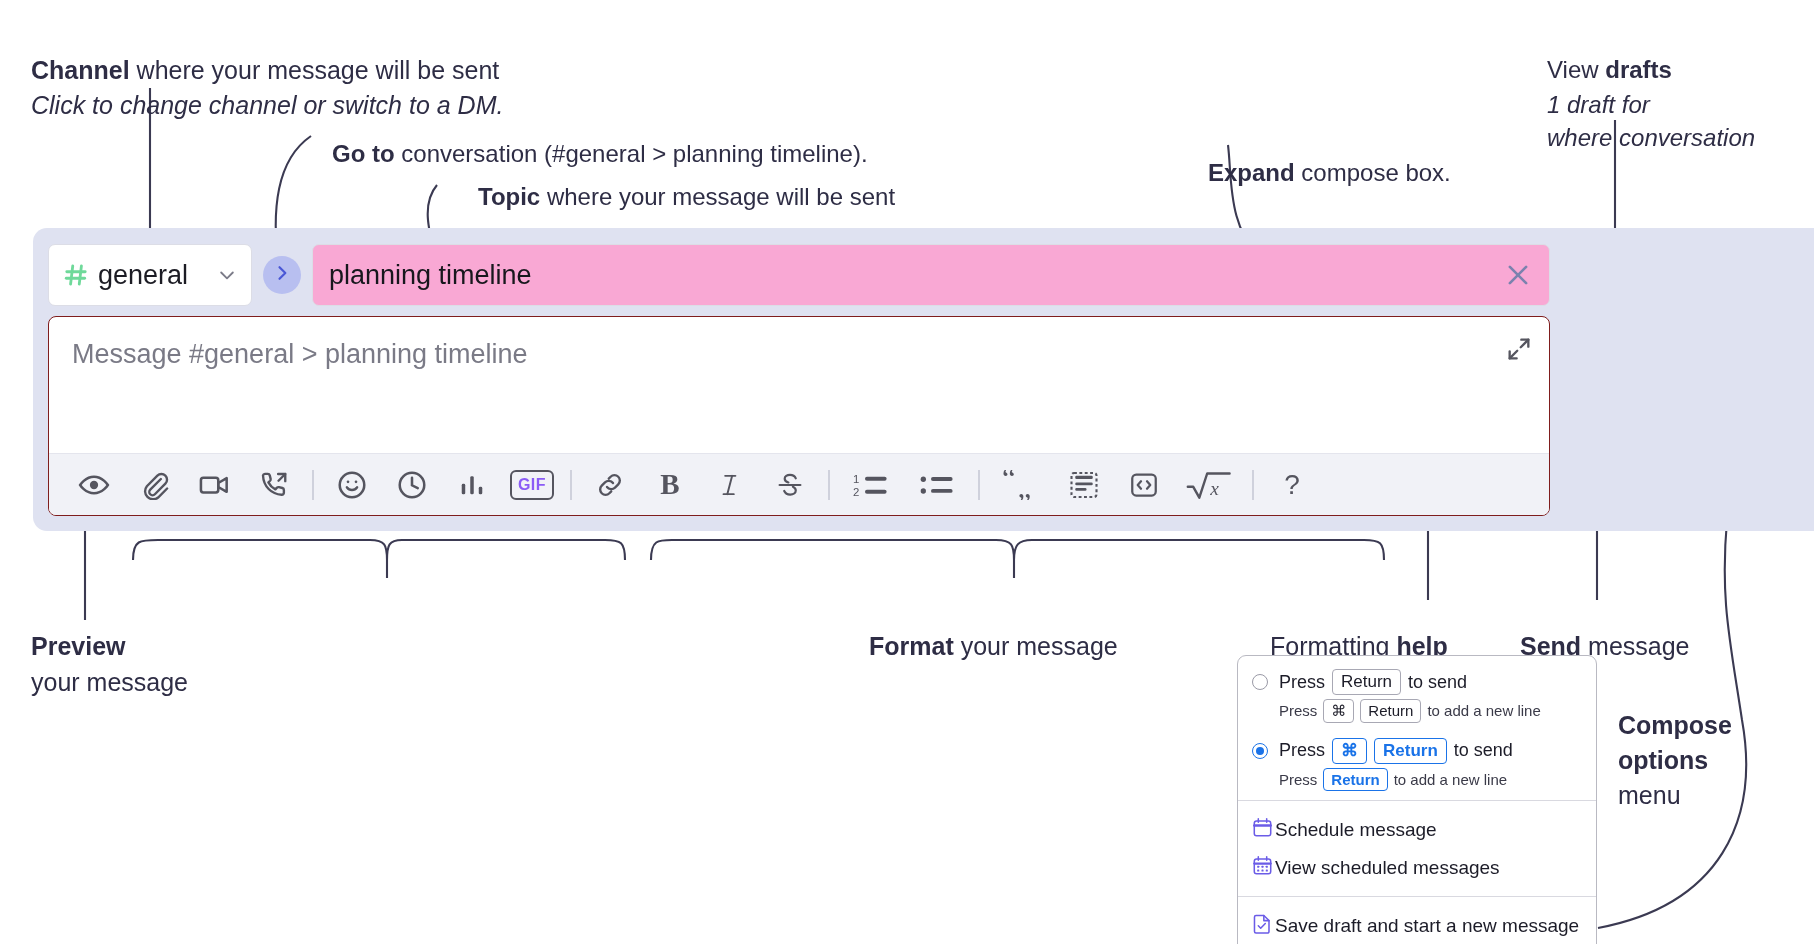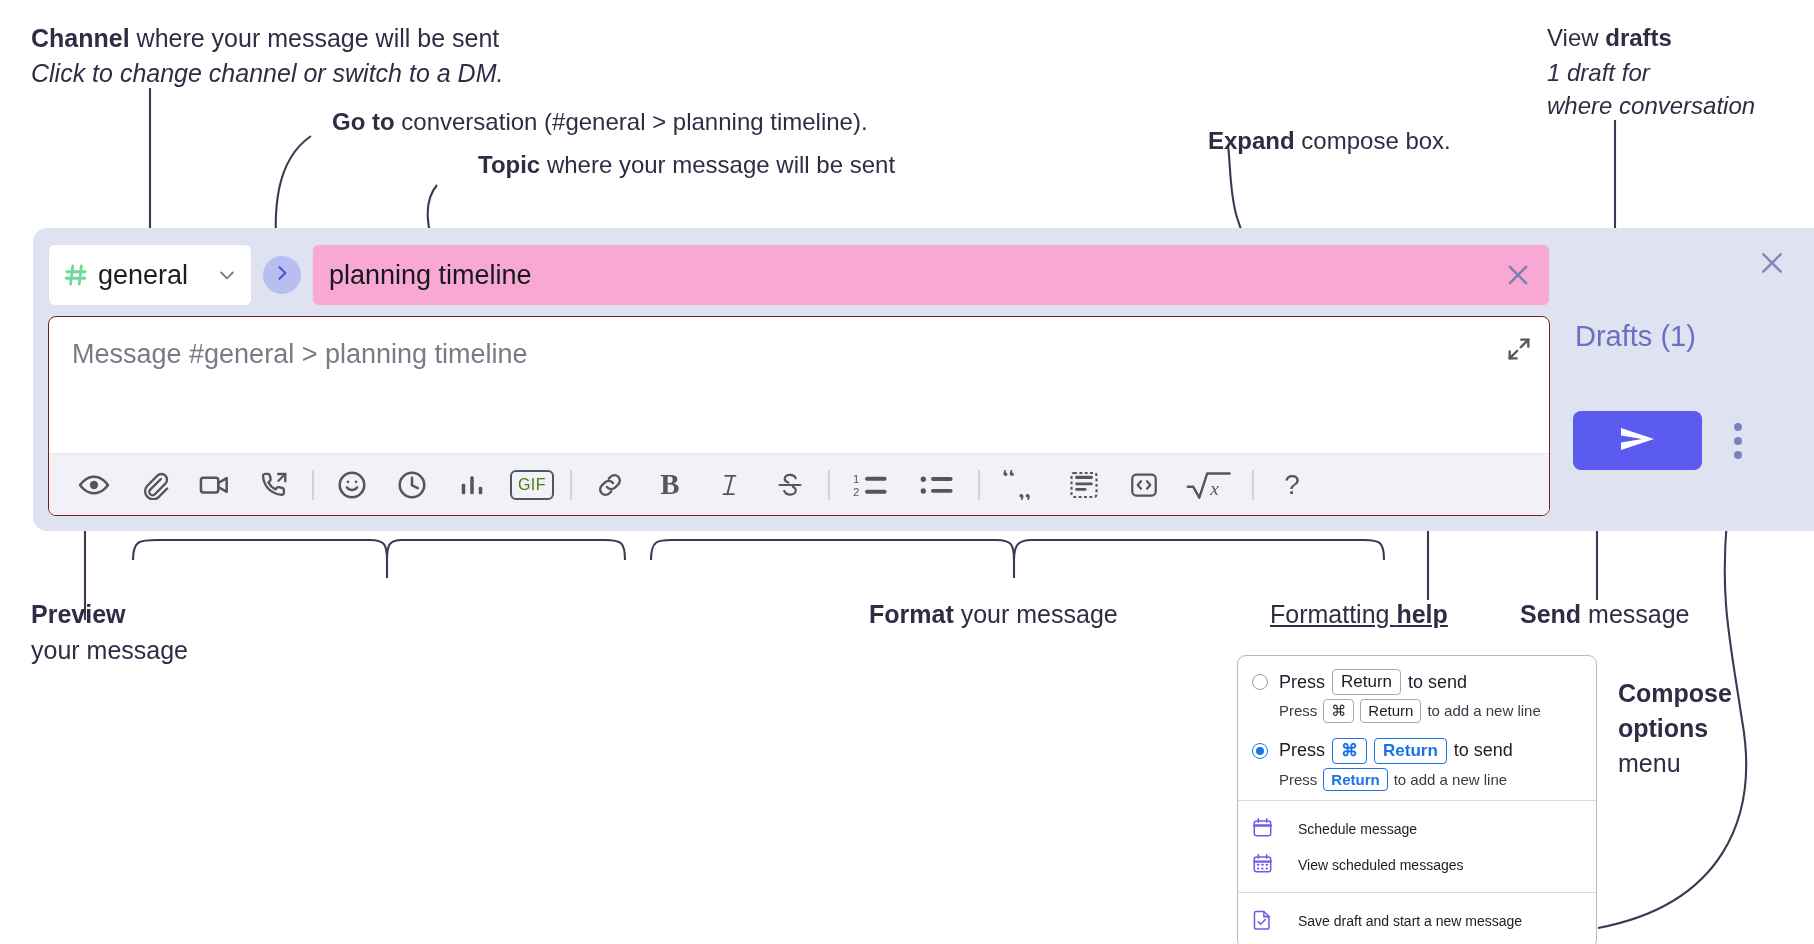--- a/index.html
+++ b/index.html
@@ -12,20 +12,21 @@
     position: relative;
     overflow: hidden;
   }
   .stage { position:absolute; inset:0; }
   .anno-text {
     position: absolute;
     font-family: "Liberation Sans", sans-serif;
     color: #2e2d45;
     line-height: 1.3;
     white-space: nowrap;
+    margin-top: 32px;
   }
   .anno-text b { font-weight: 700; }
   .anno-text i { font-style: italic; }
   .t-lg { font-size: 25px; }
   .t-md { font-size: 24px; }
 
   svg.overlay { position:absolute; left:0; top:0; width:1814px; height:944px; pointer-events:none; }
 
   
   #compose-panel {
@@ -152,22 +153,22 @@
   }
   .key {
     display:inline-flex; align-items:center; justify-content:center;
     border:1px solid #a8a8b4; border-radius:4px;
     background:#fff; color:#1c1c28;
     padding: 1px 7px; font-size: 15px; line-height: 1.3;
   }
   .radio-main .key { font-size: 17px; padding: 1px 8px; }
   .key.blue { border-color:#1a73e8; color:#1a73e8; font-weight:700; }
   .menu-item {
-    display:flex; align-items:center; gap: 25px;
-    padding: 6px 14px; font-size: 14px; color:#1c1c28;
+    display:flex; align-items:center; gap: 2px;
+    padding: 6px 14px; font-size: 19px; color:#1c1c28;
     cursor:pointer; white-space:nowrap;
   }
   .menu-item svg { flex:none; }
 </style>
 </head>
 <body>
 
 <div class="stage">
 
   <svg class="overlay" viewBox="0 0 1814 944">
@@ -382,21 +383,21 @@
               <svg width="28" height="28" viewBox="0 0 24 24" fill="#55555f">
                 <rect x="3.2" y="11" width="3" height="9" rx="1.2"></rect>
                 <rect x="10.5" y="4.4" width="3" height="15.6" rx="1.2"></rect>
                 <rect x="17.8" y="13.6" width="3" height="6.4" rx="1.2"></rect>
               </svg>
             </span>
           </div>
 
           <div class="tbtn gap-l">
             <span style="display:flex;align-items:center;justify-content:center;width:44px;height:30px;border:2px solid #55555f;border-radius:6px;">
-              <span style="font-size:16px;font-weight:400;color:#4d7c0f;letter-spacing:0.5px;font-family:'Liberation Sans',sans-serif;">GIF</span>
+              <span style="font-size:16px;font-weight:700;color:#8b5cf6;letter-spacing:0.5px;font-family:'Liberation Sans',sans-serif;">GIF</span>
             </span>
           </div>
 
           <div class="tsep"></div>
 
           <div class="tbtn">
             <span>
               <svg width="30" height="30" viewBox="0 0 24 24" fill="none" stroke="#55555f" stroke-width="1.9" stroke-linecap="round">
                 <path d="M9.6 13.6a4.3 4.3 0 0 0 6.4.5l2.6-2.6a4.3 4.3 0 0 0-6.1-6.1l-1.5 1.5"></path>
                 <path d="M14.4 10.4a4.3 4.3 0 0 0-6.4-.5l-2.6 2.6a4.3 4.3 0 0 0 6.1 6.1l1.5-1.5"></path>
@@ -496,44 +497,20 @@
           <div class="tsep"></div>
 
           <div class="tbtn">
             <span style="font-size:28px;color:#55555f;font-family:'Liberation Sans',sans-serif;">?</span>
           </div>
 
         </div>
       </div>
     </div>
 
-    <div id="drafts-area">
-      <div id="drafts-close">
-        <svg width="32" height="32" viewBox="0 0 24 24" fill="none" stroke="#8387bd" stroke-width="1.9" stroke-linecap="round">
-          <line x1="5.5" y1="5.5" x2="18.5" y2="18.5"></line>
-          <line x1="18.5" y1="5.5" x2="5.5" y2="18.5"></line>
-        </svg>
-      </div>
-
-      <div id="drafts-link">Drafts (1)</div>
-
-      <div id="send-btn">
-        <span>
-          <svg width="44" height="34" viewBox="0 0 44 34" fill="#ffffff">
-            <path d="M5 6 L38 17 L5 28 L5 20.5 L26 17 L5 13.5 Z"></path>
-          </svg>
-        </span>
-      </div>
-
-      <div id="kebab-btn">
-        <i></i>
-        <i></i>
-        <i></i>
-      </div>
-    </div>
   </div>
 
   <div id="options-menu">
 
     <div class="opt-section">
 
       <div class="radio-row">
         <span class="radio"></span>
         <span class="radio-main">
           <span>Press</span>

